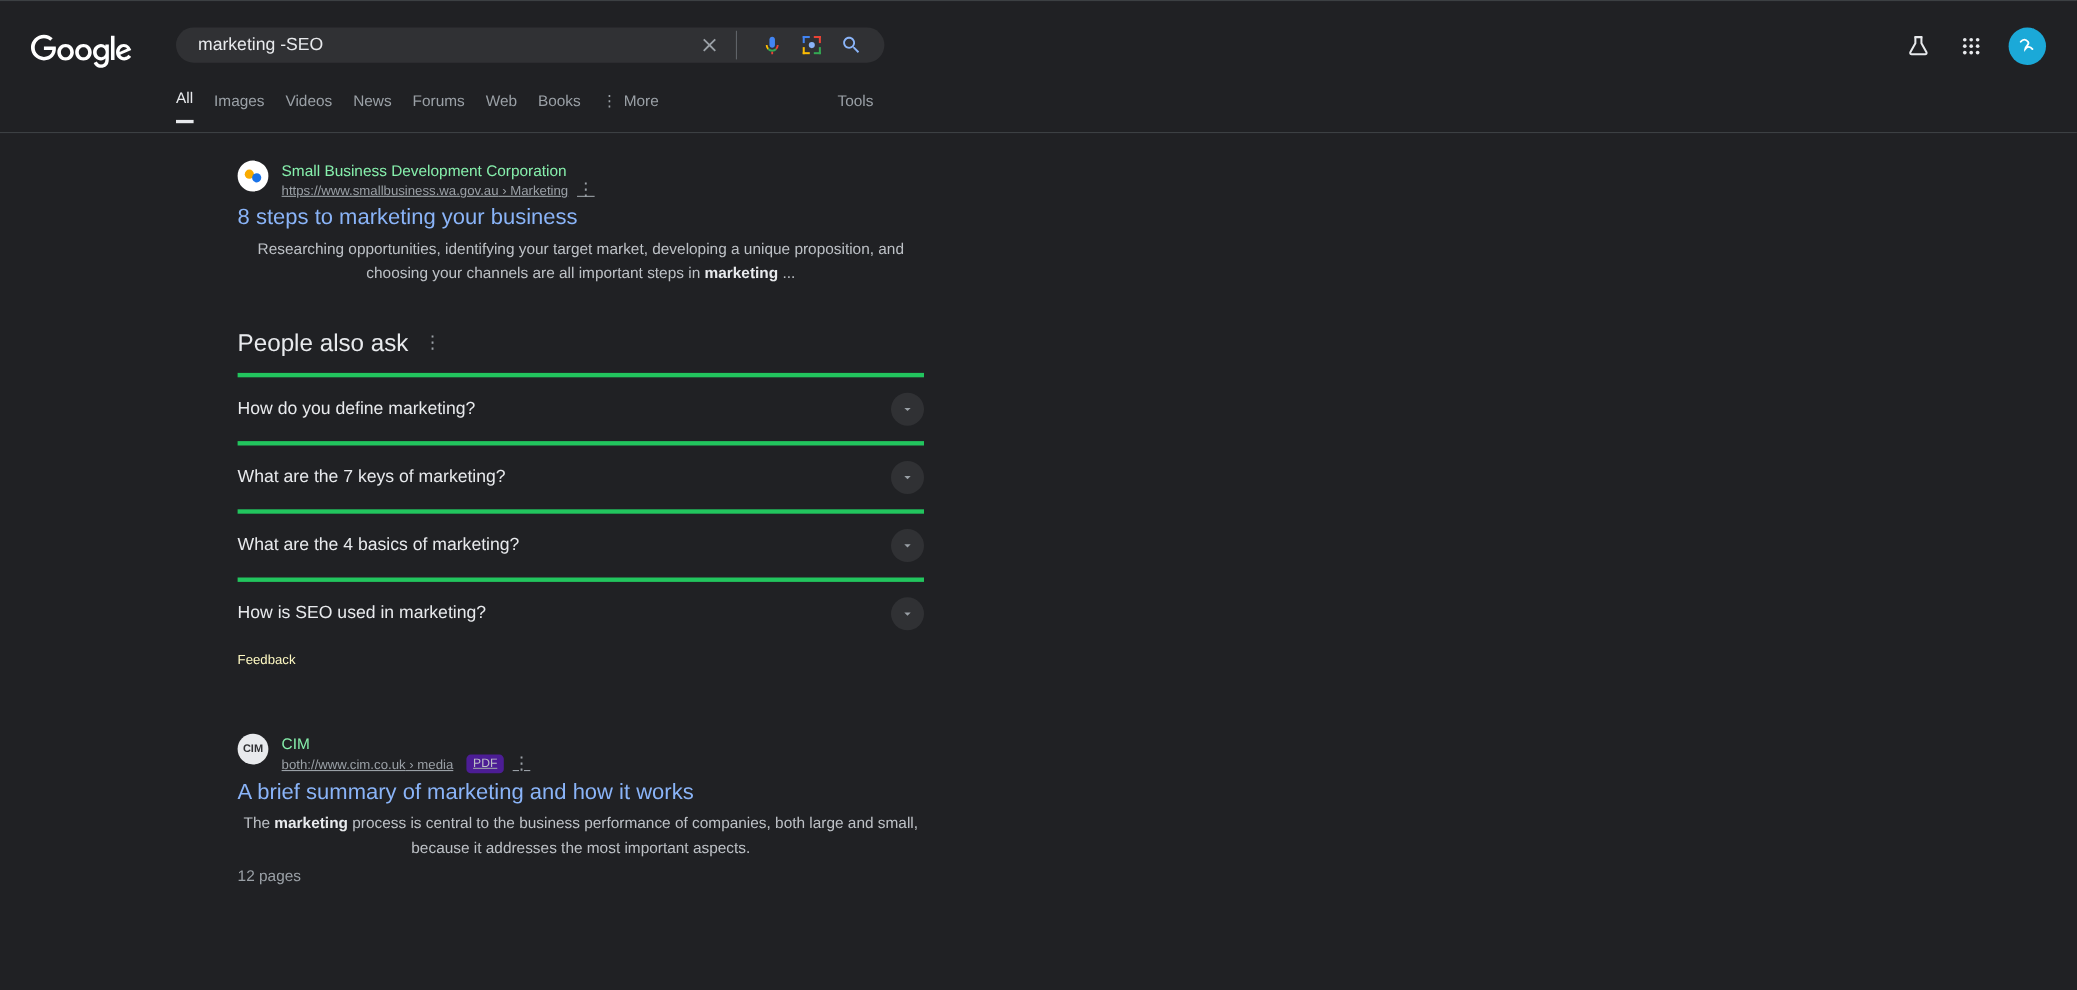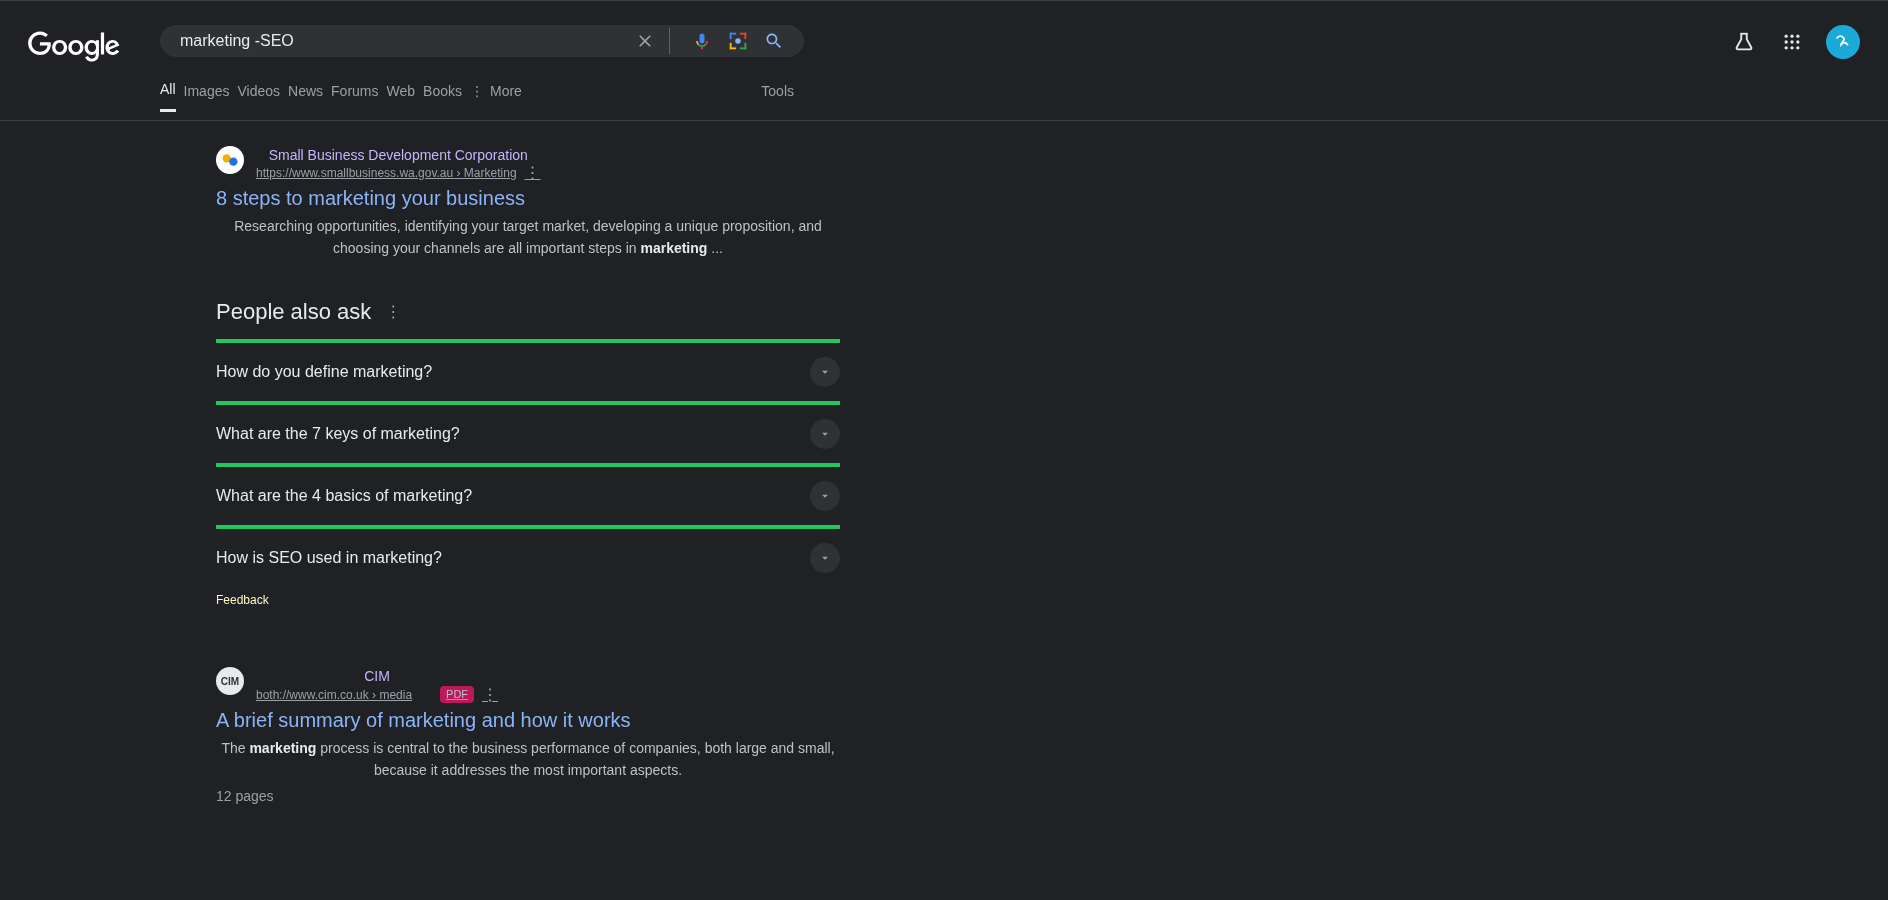--- a/index.html
+++ b/index.html
@@ -61,21 +61,21 @@
     width:34px; height:34px; border-radius:50%;
     background:#1ba9d8;
     display:flex; align-items:center; justify-content:center;
     color:#fff; font-weight:bold; font-size:16px;
     cursor:pointer;
   }
   .tabs-row {
     margin-top:24px;
     display:flex;
     align-items:center;
-    gap:8px;
+    gap:19px;
     font-size:14px;
     color:#9aa0a6;
     width:644px;
     position:relative;
   }
   .tab { cursor:pointer; padding-bottom:12px; }
   .tab.active { color:#e8eaed; border-bottom:3px solid #e8eaed; }
   .more-tab { display:flex; align-items:center; gap:6px; cursor:pointer; padding-bottom:12px;}
   .tools { cursor:pointer; padding-bottom:12px; position:absolute; right:10px;}
   .tabs-underline {
@@ -101,44 +101,44 @@
   .favicon {
     width:28px; height:28px; border-radius:50%;
     background:#fff; flex-shrink:0;
     display:flex; align-items:center; justify-content:center;
     font-size:10px; color:#333; overflow:hidden;
   }
   .favicon.cim {
     background:#e8eaed; color:#303134; font-size:10px; font-weight:bold;
   }
   .res-src { line-height:1.35; }
-  .src-name { font-size:14px; color:#c4b5fd;text-align:center; }
+  .src-name { font-size:14px; color:#86efac; }
   .src-url { font-size:12px; color:#9aa0a6; display:flex; align-items:center; gap:8px;text-decoration:underline;}
   .res-title {
     color:#8ab4f8;
     font-size:20px;
     margin-top:6px;
     cursor:pointer;
     display:inline-block;
   }
   .res-snippet {
     color:#bdc1c6;
     font-size:14px;
     margin-top:6px;
     line-height:1.55;
     text-align:center;
   }
   .res-snippet b { color:#e8eaed; }
   .pages-note {
     color:#9aa0a6; font-size:14px; margin-top:6px;
   }
   .pdf-badge {
-    background:#be185d; color:#bdc1c6;
+    background:#4c1d95; color:#bdc1c6;
     font-size:11px; padding:1px 6px; border-radius:4px;
-    margin-left:20px;
+    margin-left:4px;
     text-align:right;
   }
   .more-dots {
     color:#9aa0a6; cursor:pointer; font-size:16px; line-height:1;
   }
   .paa {
     margin-top:40px;
     margin-bottom:60px;
   }
   .paa-head {

